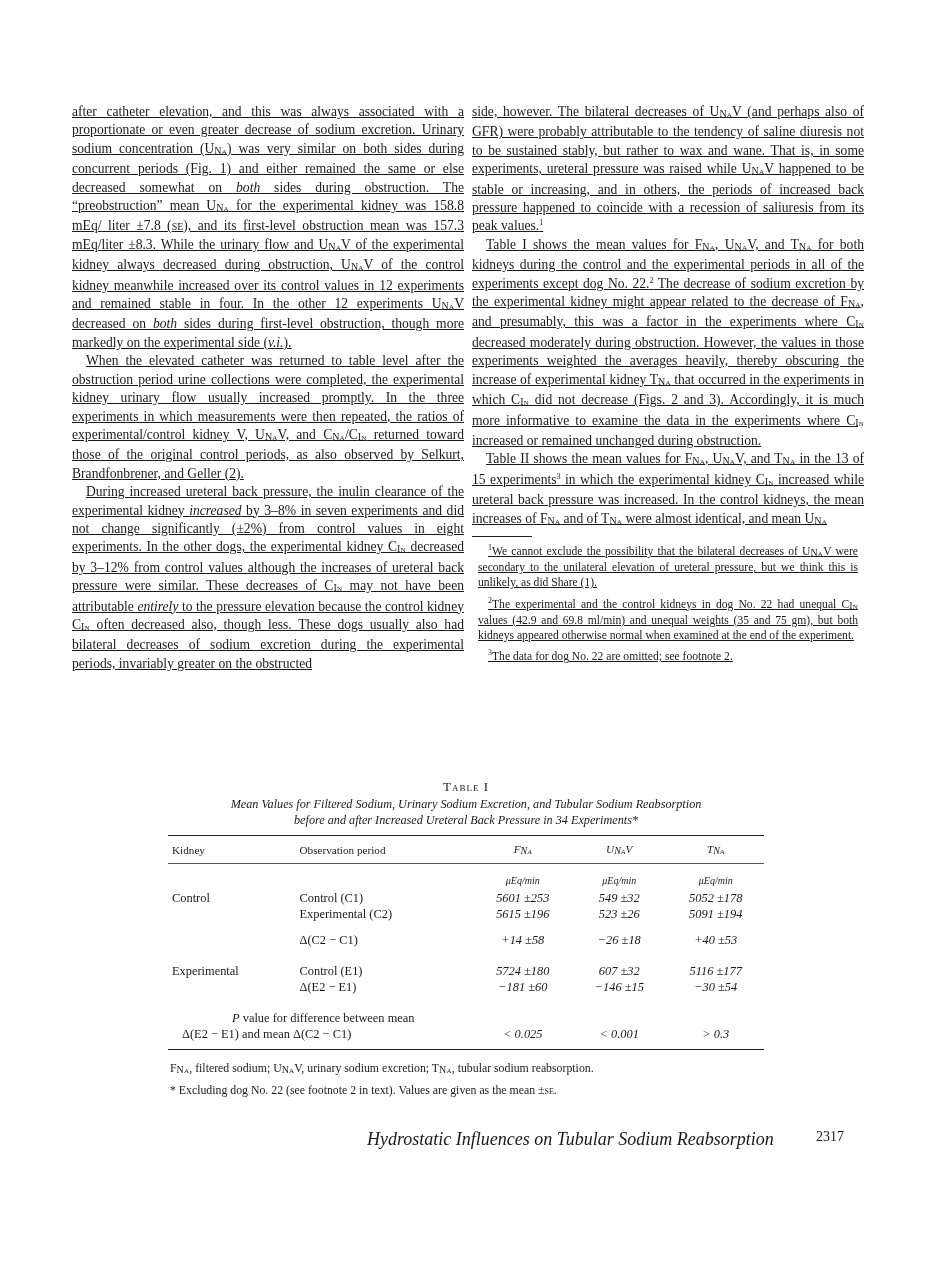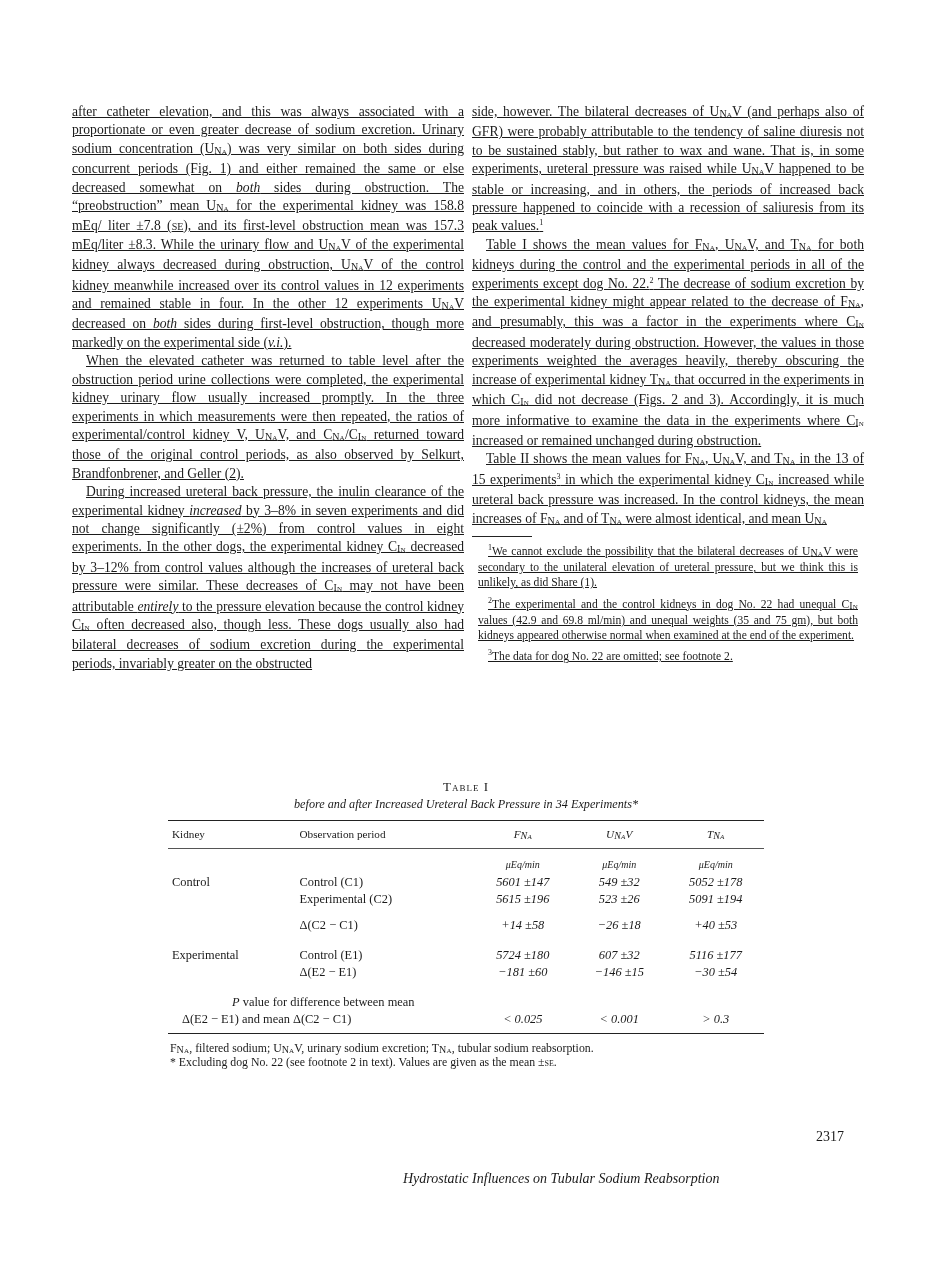--- a/index.html
+++ b/index.html
@@ -33,24 +33,24 @@
   td, th { padding: 0; font-weight: normal; }
   th { font-size: 11.2px; height: 27px; }
   .c-kid { width: 128px; text-align: left; padding-left: 4px; }
   .c-obs { width: 176px; text-align: left; }
   .c-num { width: 97px; text-align: center; font-style: italic; }
   .units td { font-style: italic; font-size: 10px; height: 20px; padding-top: 6px; }
   .r td { height: 16.4px; }
   .gap td { height: 10px; }
   .gapL td { height: 14px; }
   .pv td { height: 16.4px; }
-  .table-notes { font-size: 11.8px; line-height: 13px; margin-top: 8px; padding-left: 2px; }
+  .table-notes { font-size: 11.8px; line-height: 20px; margin-top: 8px; padding-left: 2px; }
   .table-notes p { margin: 0; }
 
-  .running-foot { position: absolute; left: 367px; top: 1171px; font-size: 14px; font-style: italic; margin-left: 36px; }
+  .running-foot { position: absolute; left: 367px; top: 1129px; font-size: 18px; font-style: italic; }
   .page-num { position: absolute; left: 816px; top: 1129px; font-size: 14px; }
 </style>
 </head>
 <body>
 
 <div class="col col-left">
   <p><span>after catheter elevation, and this was always associated with a proportionate or even greater decrease of sodium excretion. Urinary sodium concentration (U</span><sub class="s">Na</sub><span>) was very similar on both sides during concurrent periods (Fig. 1) and either remained the same or else decreased somewhat on </span><em>both</em><span> sides during obstruction. The “preobstruction” mean U</span><sub class="s">Na</sub><span> for the experimental kidney was 158.8 mEq/ liter ±7.8 (</span><span class="sc">se</span><span>), and its first-level obstruction mean was 157.3 mEq/liter ±8.3. While the urinary flow and U</span><sub class="s">Na</sub><span>V of the experimental kidney always decreased during obstruction, U</span><sub class="s">Na</sub><span>V of the control kidney meanwhile increased over its control values in 12 experiments and remained stable in four. In the other 12 experiments U</span><sub class="s">Na</sub><span>V decreased on </span><em>both</em><span> sides during first-level obstruction, though more markedly on the experimental side (</span><em>v.i.</em><span>).</span></p>
 
   <p class="indent"><span>When the elevated catheter was returned to table level after the obstruction period urine collections were completed, the experimental kidney urinary flow usually increased promptly. In the three experiments in which measurements were then repeated, the ratios of experimental/control kidney V, U</span><sub class="s">Na</sub><span>V, and C</span><sub class="s">Na</sub><span>/C</span><sub class="s">In</sub><span> returned toward those of the original control periods, as also observed by Selkurt, Brandfonbrener, and Geller (2).</span></p>
 
@@ -69,20 +69,21 @@
   <div class="footnotes">
     <p><sup class="fn">1</sup><span>We cannot exclude the possibility that the bilateral decreases of U</span><sub class="s">Na</sub><span>V were secondary to the unilateral elevation of ureteral pressure, but we think this is unlikely, as did Share (1).</span></p>
     <p><sup class="fn">2</sup><span>The experimental and the control kidneys in dog No. 22 had unequal C</span><sub class="s">In</sub><span> values (42.9 and 69.8 ml/min) and unequal weights (35 and 75 gm), but both kidneys appeared otherwise normal when examined at the end of the experiment.</span></p>
     <p><sup class="fn">3</sup><span>The data for dog No. 22 are omitted; see footnote 2.</span></p>
   </div>
 </div>
 
 <div class="table-block">
   <div class="table-title">Table I</div>
   <div class="table-caption">
+    <div>Mean Values for Filtered Sodium, Urinary Sodium Excretion, and Tubular Sodium Reabsorption</div>
     <div>before and after Increased Ureteral Back Pressure in 34 Experiments*</div>
   </div>
   <div class="rule-top"></div>
   <table>
     <thead>
       <tr>
         <th class="c-kid">Kidney</th>
         <th class="c-obs"><span>Observation period</span></th>
         <th class="c-num"><span>F</span><sub class="s">Na</sub></th>
         <th class="c-num"><span>U</span><sub class="s">Na</sub><span>V</span></th>
@@ -98,21 +99,21 @@
       <tr class="units">
         <td class="c-kid"></td>
         <td class="c-obs"></td>
         <td class="c-num">μEq/min</td>
         <td class="c-num">μEq/min</td>
         <td class="c-num">μEq/min</td>
       </tr>
       <tr class="r">
         <td class="c-kid">Control</td>
         <td class="c-obs">Control (C1)</td>
-        <td class="c-num">5601 ±147</td>
+        <td class="c-num">5601 ±253</td>
         <td class="c-num">549 ±32</td>
         <td class="c-num">5052 ±178</td>
       </tr>
       <tr class="r">
         <td class="c-kid"></td>
         <td class="c-obs">Experimental (C2)</td>
         <td class="c-num">5615 ±196</td>
         <td class="c-num">523 ±26</td>
         <td class="c-num">5091 ±194</td>
       </tr>

